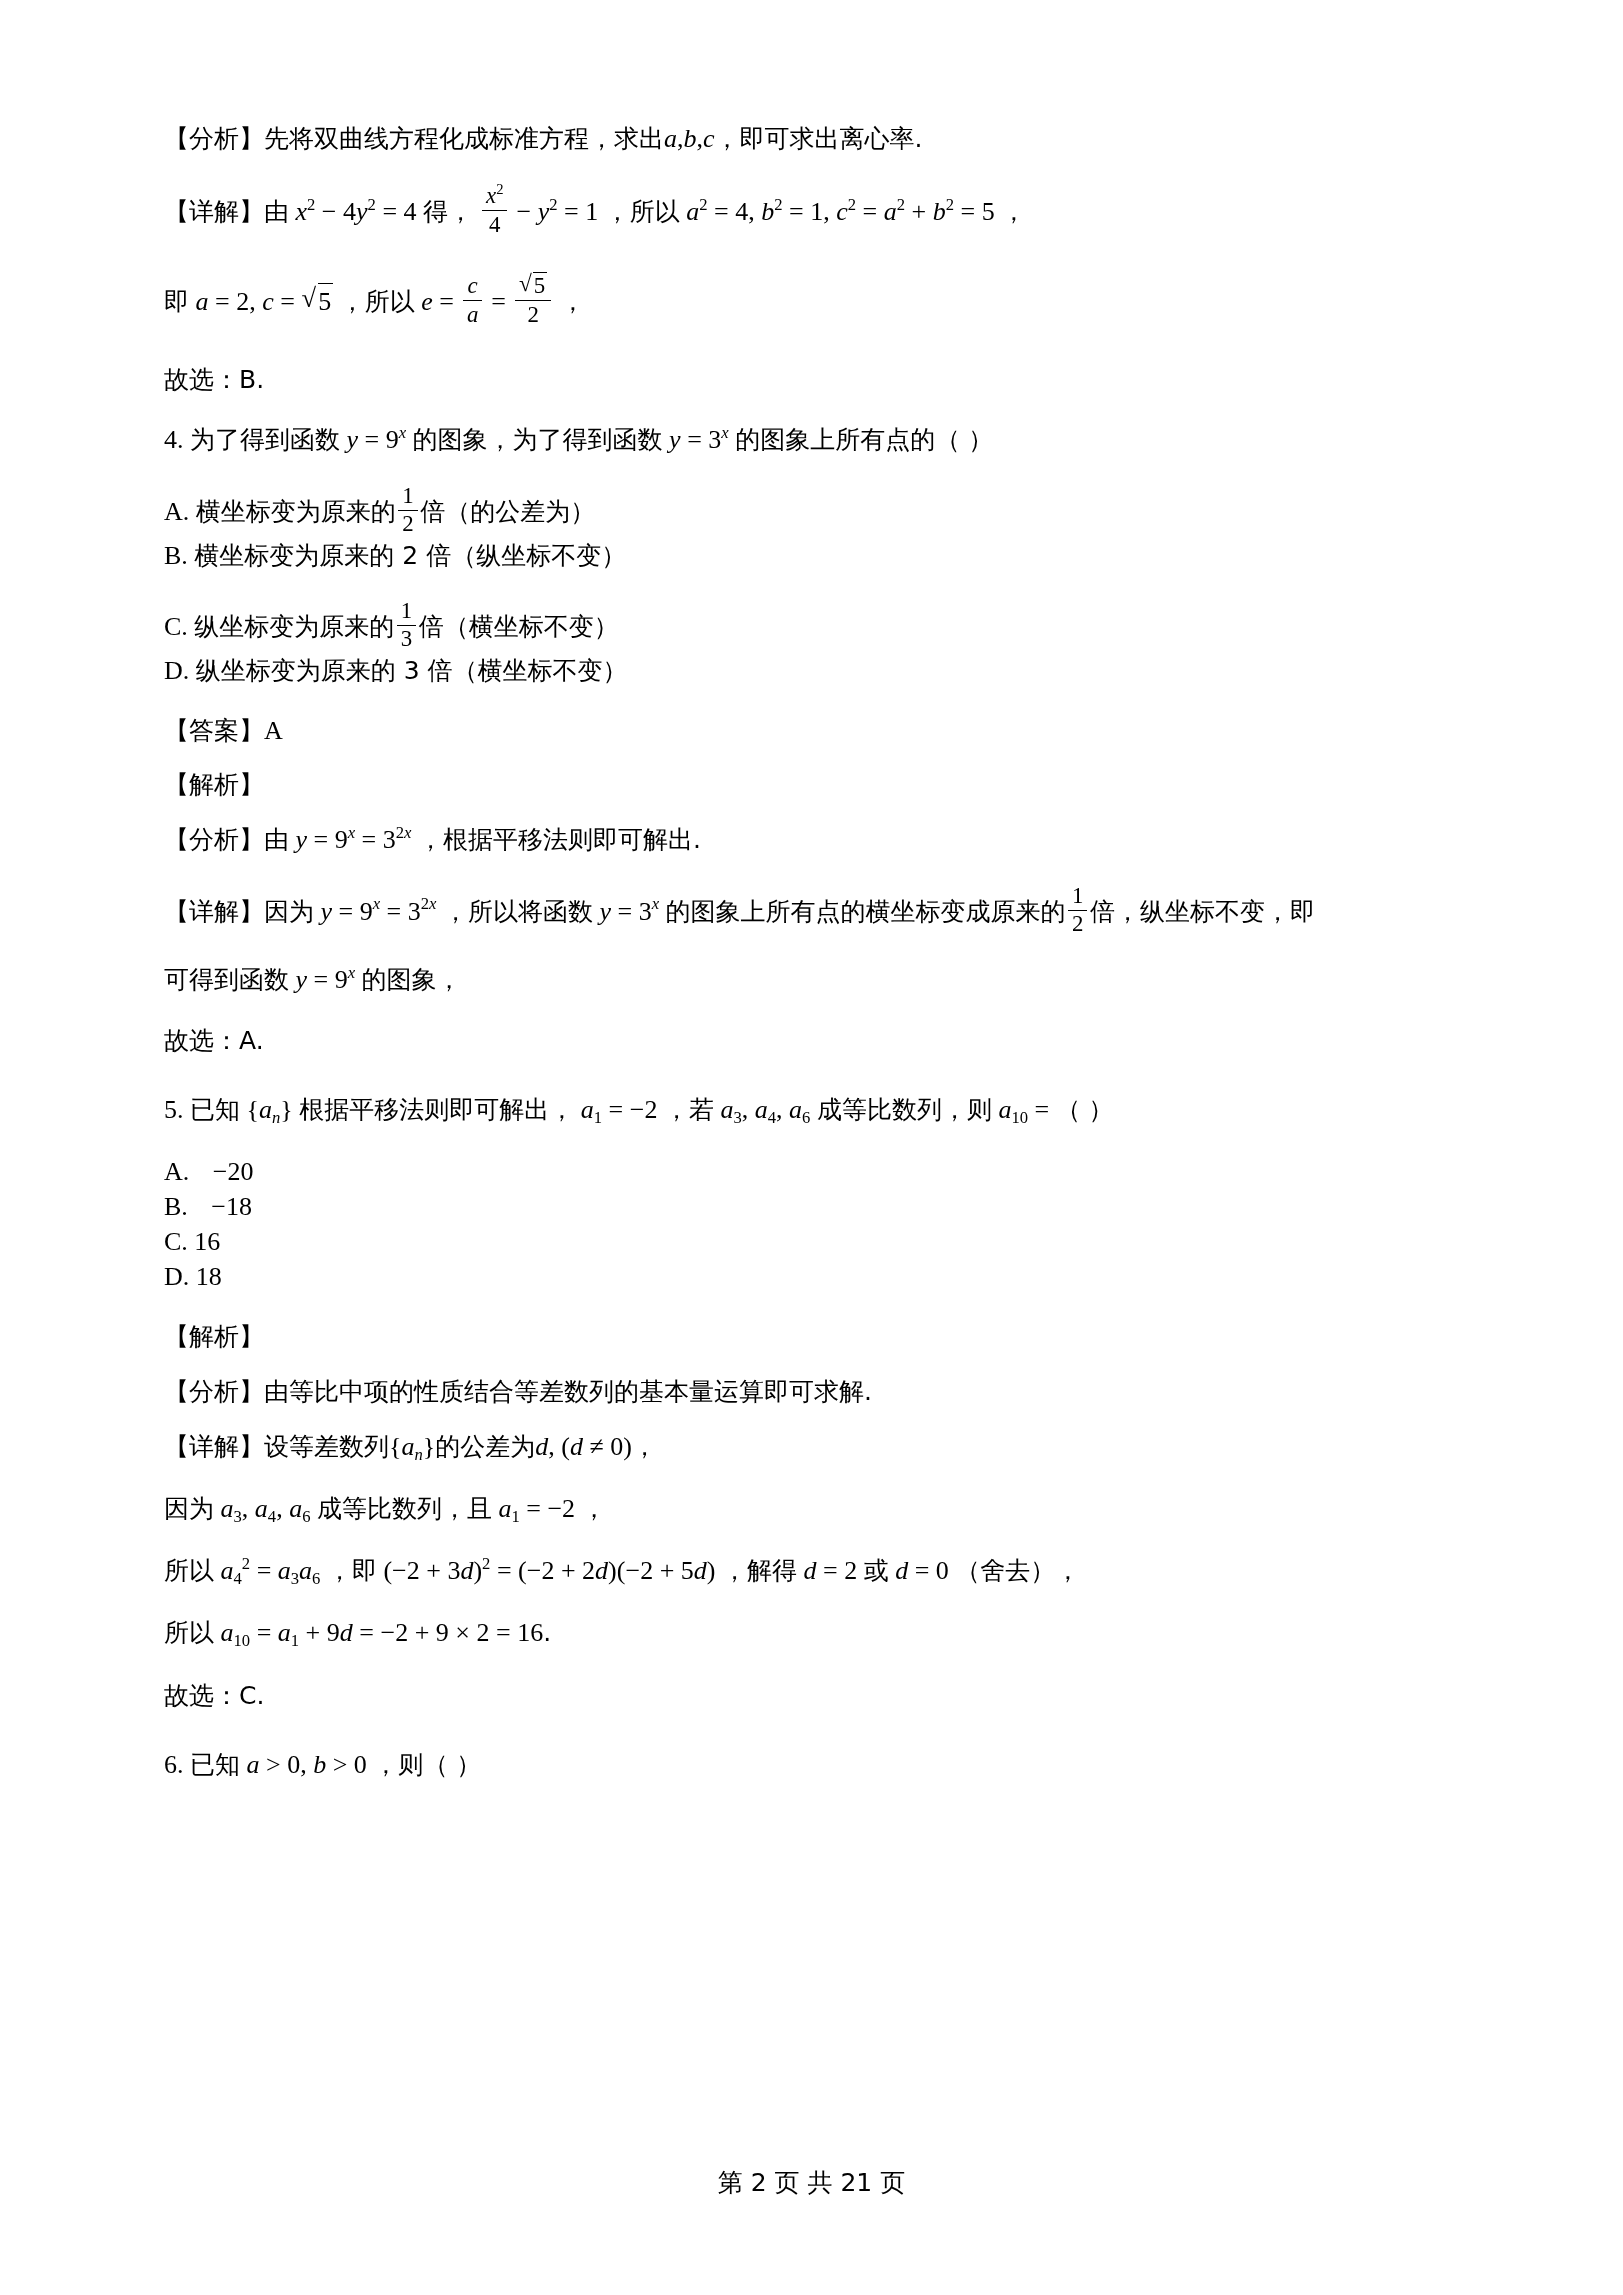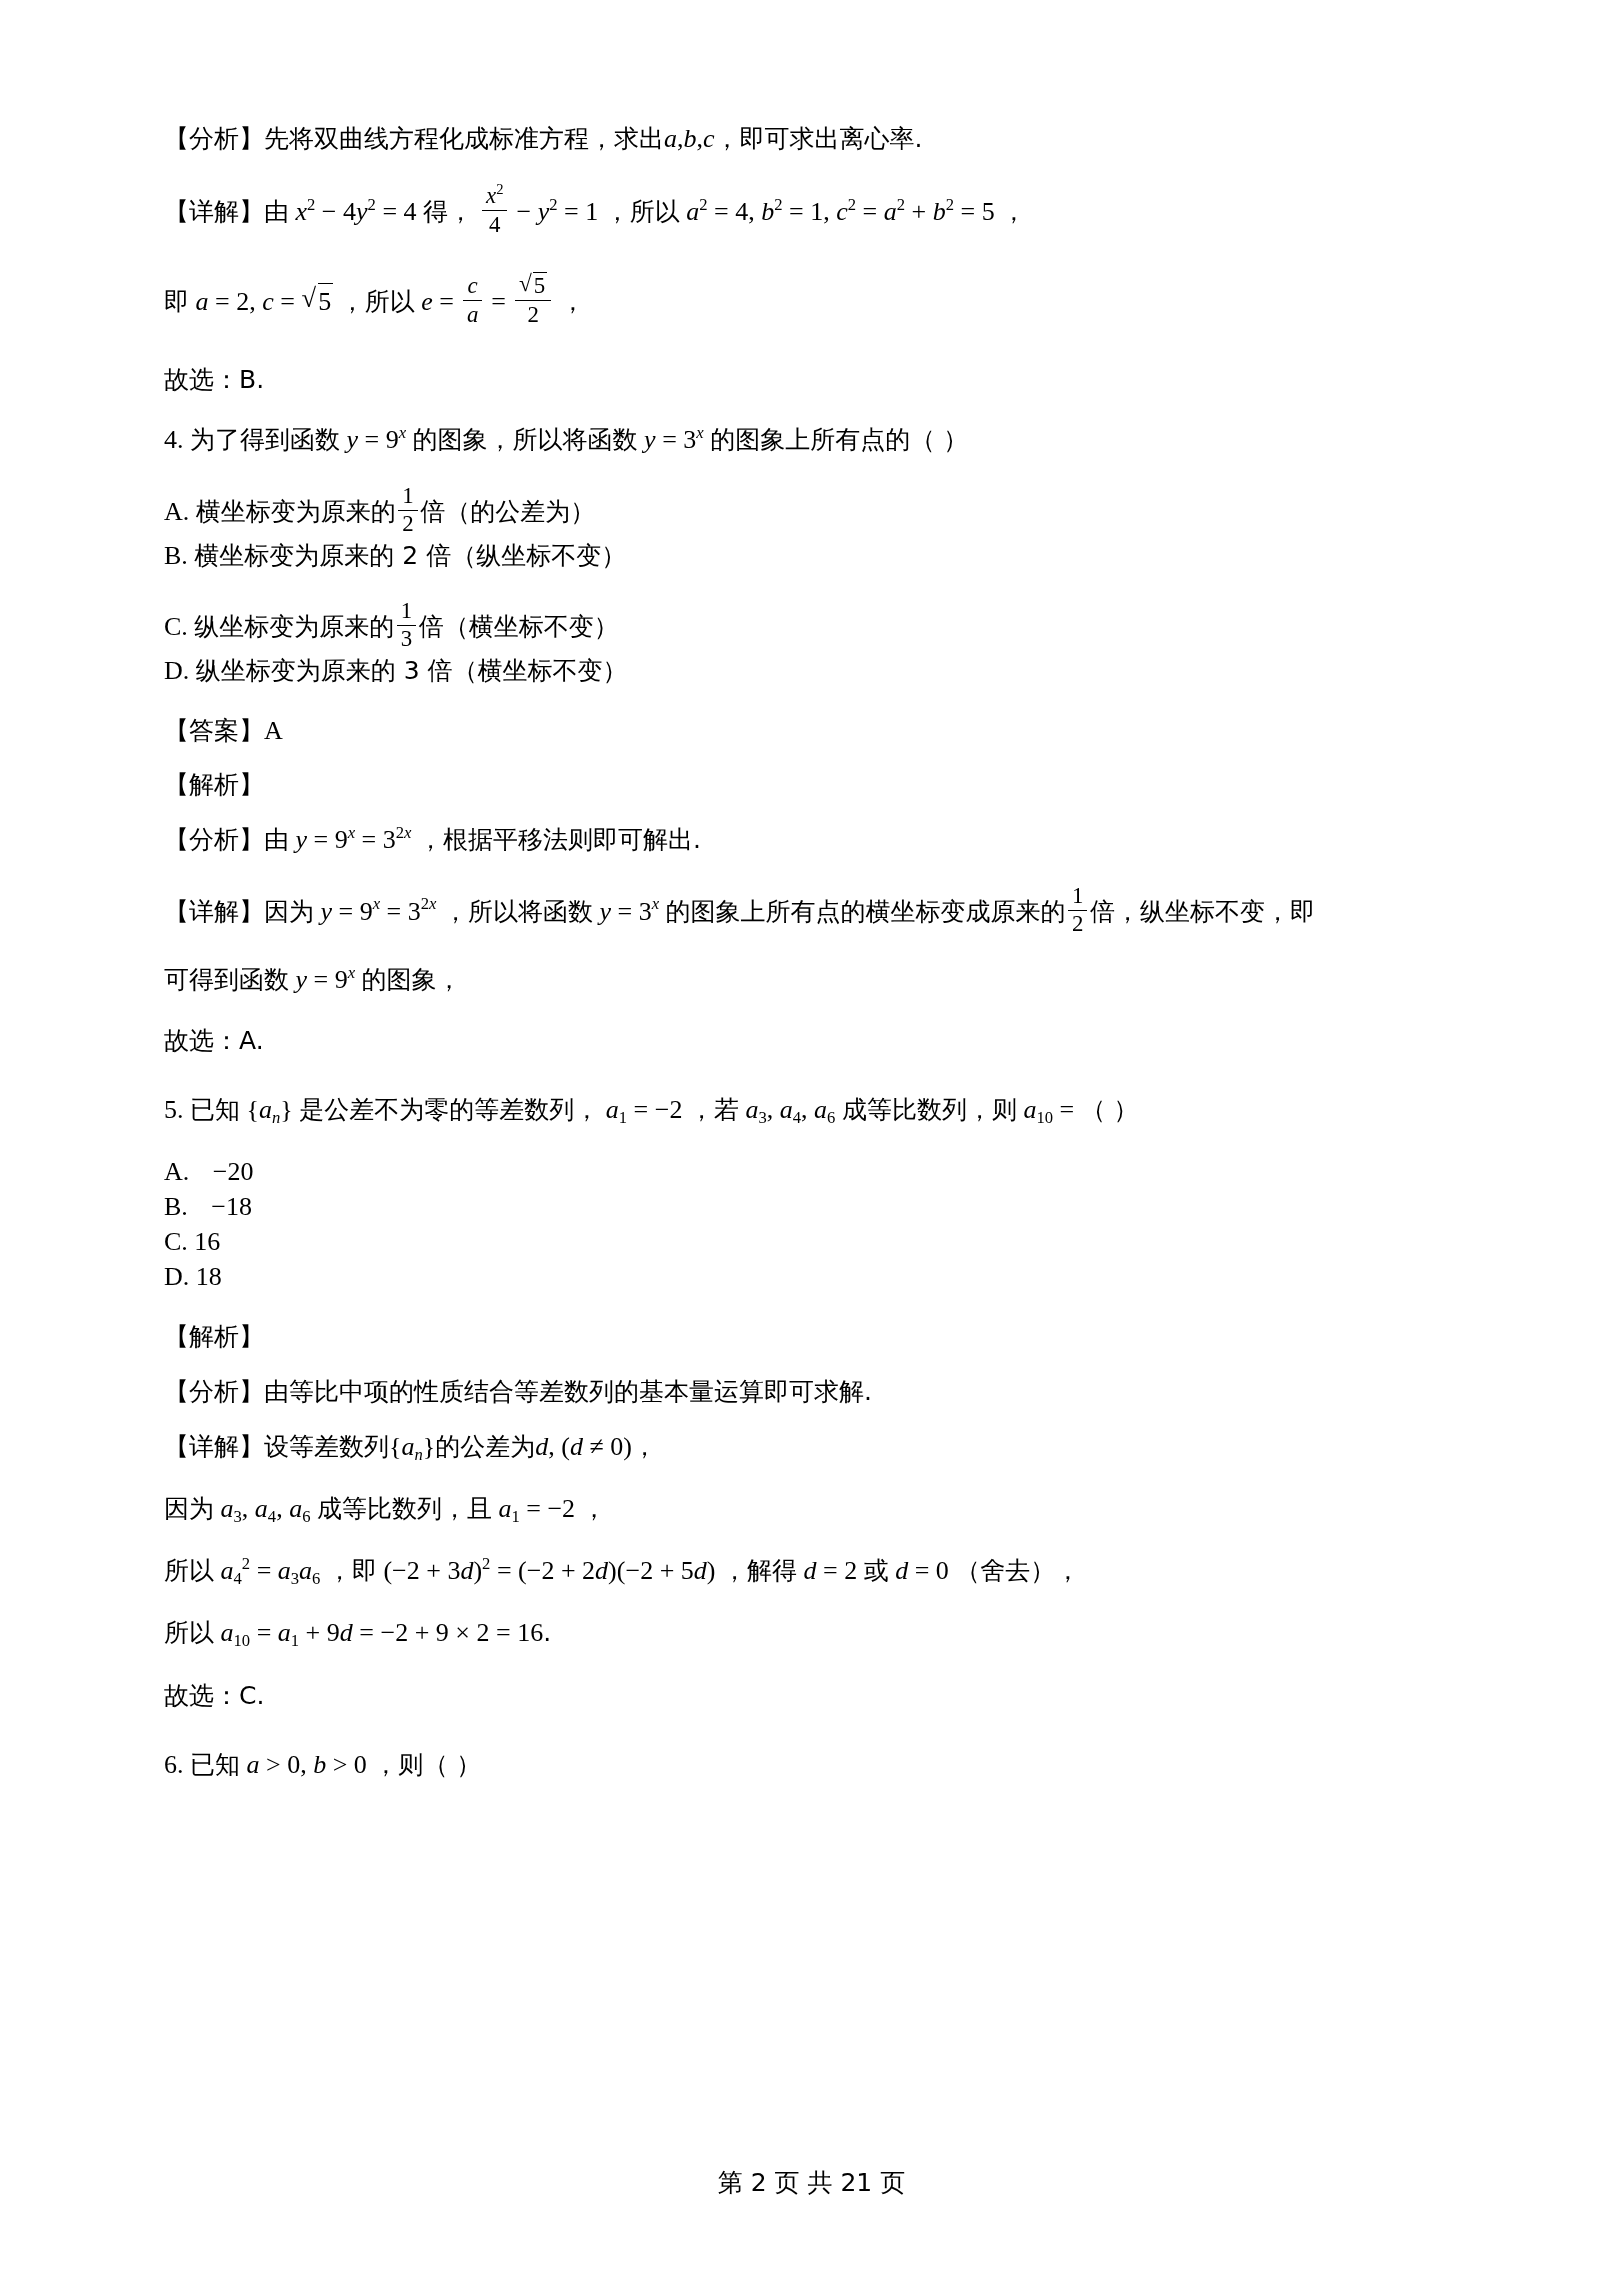--- a/index.html
+++ b/index.html
@@ -135,21 +135,21 @@
   </div>
 
   <div class="line">
     <span class="cn">故选：B.</span>
   </div>
 
   <div class="line">
     <span class="mn">4.</span>
     <span class="cn">为了得到函数</span>
     <span class="mi">y</span> <span class="mo">=</span> <span class="mn">9</span><sup><span class="mi">x</span></sup>
-    <span class="cn">的图象，所以将函数</span>
+    <span class="cn">的图象，为了得到函数</span>
     <span class="mi">y</span> <span class="mo">=</span> <span class="mn">3</span><sup><span class="mi">x</span></sup>
     <span class="cn">的图象上所有点的（    ）</span>
   </div>
 
   <div class="opt-row">
     <div class="opt-a">
       <span class="mn">A.</span>
       <span class="cn">横坐标变为原来的</span><span class="frac"><span class="num">1</span><span class="den">2</span></span><span class="cn">倍（的公差为）</span>
     </div>
     <div class="opt-b">
@@ -198,21 +198,21 @@
   </div>
 
   <div class="line tall">
     <span class="cn">故选：A.</span>
   </div>
 
   <div class="line">
     <span class="mn">5.</span>
     <span class="cn">已知</span>
     <span class="mo">{</span><span class="mi">a</span><sub><span class="mi">n</span></sub><span class="mo">}</span>
-    <span class="cn">是公差不为零的等差数列，</span>
+    <span class="cn">根据平移法则即可解出，</span>
     <span class="mi">a</span><sub>1</sub> <span class="mo">=</span> <span class="mo">−</span><span class="mn">2</span>
     <span class="cn">，若</span>
     <span class="mi">a</span><sub>3</sub>, <span class="mi">a</span><sub>4</sub>, <span class="mi">a</span><sub>6</sub>
     <span class="cn">成等比数列，则</span>
     <span class="mi">a</span><sub>10</sub> <span class="mo">=</span>
     <span class="cn">（    ）</span>
   </div>
 
   <div class="opt-row quad">
     <div class="opt-a">

